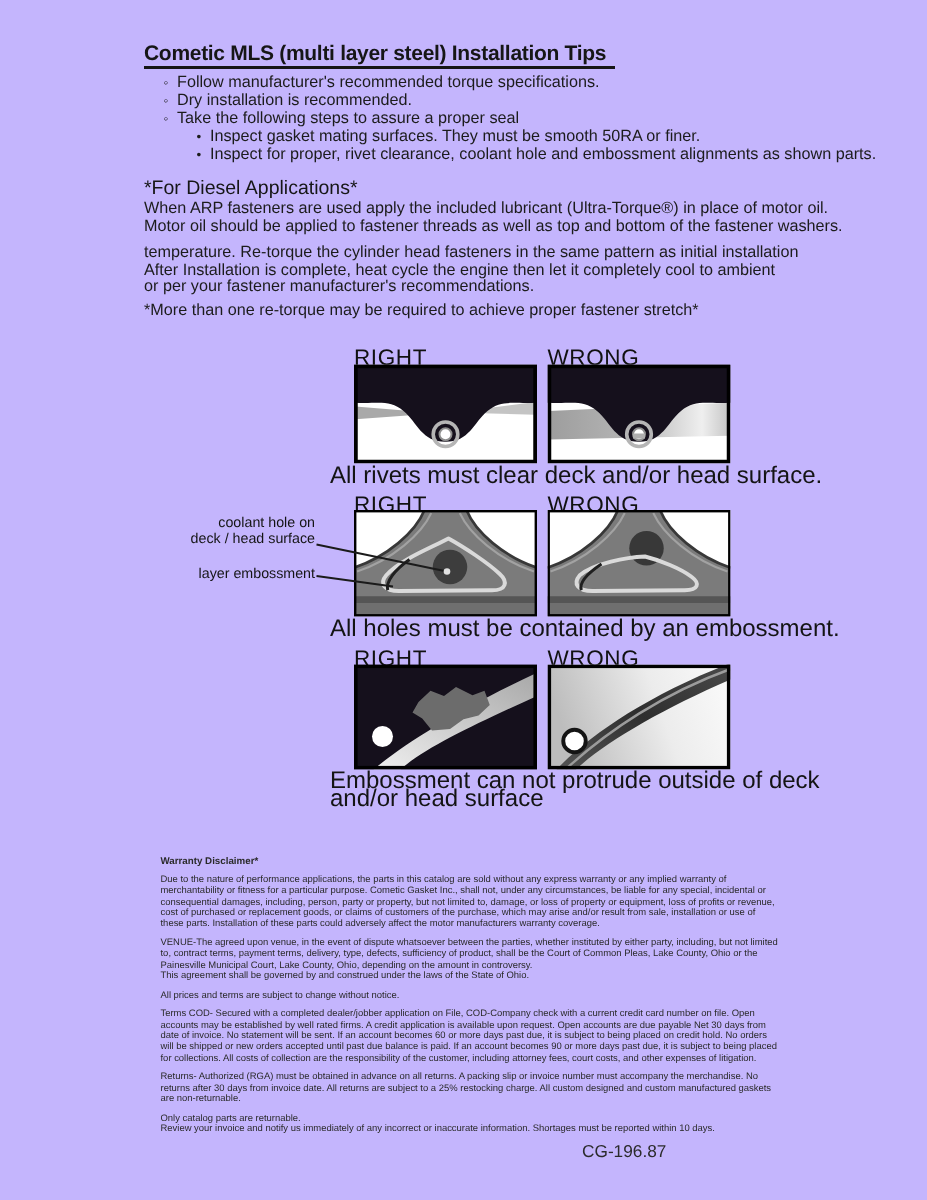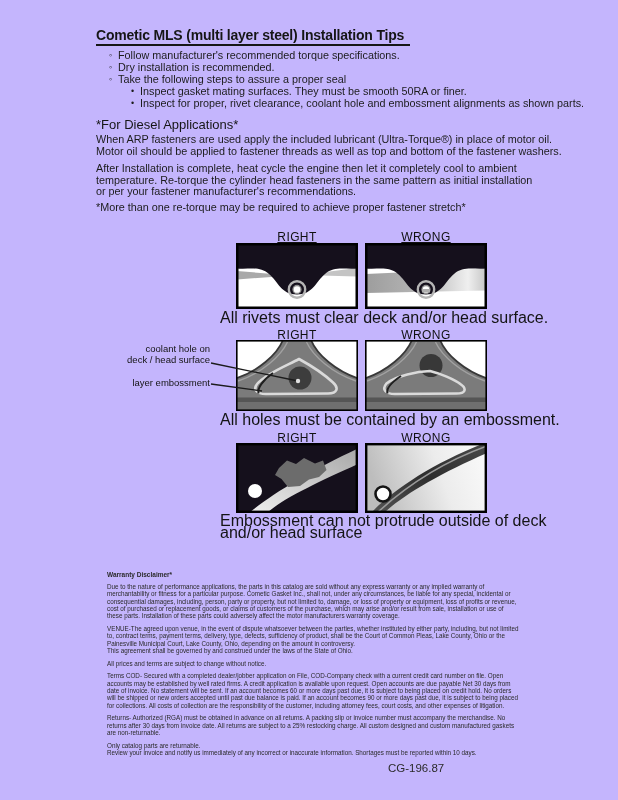--- a/index.html
+++ b/index.html
@@ -16,21 +16,21 @@
   .tip-line{white-space:nowrap;}
   .tip-line .marker{display:inline-block;width:9px;font-size:9px;vertical-align:top;line-height:12px;}
   .tip-line.indent{padding-left:22px;}
   .diesel-heading{left:96px;top:117px;font-size:13px;font-weight:normal;color:#161616;white-space:nowrap;}
   .para{font-size:10.8px;line-height:11.5px;color:#1c1c1c;}
   .para .pline{white-space:nowrap;}
   .p1{left:96px;top:134px;}
   .p2{left:96px;top:163px;}
   .p3{left:96px;top:202px;}
 
-  .dlabel{width:122px;text-align:center;font-size:12px;letter-spacing:0.4px;color:#111;white-space:nowrap;text-decoration:underline;}
+  .dlabel{width:122px;font-size:15px;letter-spacing:0.4px;color:#111;white-space:nowrap;}
   .dcaption{left:220px;font-size:16px;line-height:11.5px;color:#141414;white-space:nowrap;}
   .dimg{width:122px;}
   .row1-l{left:236px;top:243px;} .row1-r{left:365px;top:243px;}
   .row2-l{left:236px;top:340px;} .row2-r{left:365px;top:340px;}
   .row3-l{left:236px;top:443px;} .row3-r{left:365px;top:443px;}
   .lab-row1-l{left:236px;top:230px;} .lab-row1-r{left:365px;top:230px;}
   .lab-row2-l{left:236px;top:328px;} .lab-row2-r{left:365px;top:328px;}
   .lab-row3-l{left:236px;top:431px;} .lab-row3-r{left:365px;top:431px;}
   .cap-row1{top:312px;} .cap-row2{top:414px;} .cap-row3{top:515px;}
 
@@ -60,22 +60,22 @@
     <div class="tip-line indent"><span class="marker">•</span><span>Inspect for proper, rivet clearance, coolant hole and embossment alignments as shown parts.</span></div>
   </div>
 
   <div class="abs diesel-heading">*For Diesel Applications*</div>
 
   <div class="abs para p1">
     <div class="pline">When ARP fasteners are used apply the included lubricant (Ultra-Torque®) in place of motor oil.</div>
     <div class="pline">Motor oil should be applied to fastener threads as well as top and bottom of the fastener washers.</div>
   </div>
   <div class="abs para p2">
+    <div class="pline">temperature. Re-torque the cylinder head fasteners in the same pattern as initial installation</div>
     <div class="pline">After Installation is complete, heat cycle the engine then let it completely cool to ambient</div>
-    <div class="pline">temperature. Re-torque the cylinder head fasteners in the same pattern as initial installation</div>
     <div class="pline">or per your fastener manufacturer's recommendations.</div>
   </div>
   <div class="abs para p3">
     <div class="pline">*More than one re-torque may be required to achieve proper fastener stretch*</div>
   </div>
 
   <div class="abs dlabel lab-row1-l">RIGHT</div>
   <div class="abs dlabel lab-row1-r">WRONG</div>
   <div class="abs dimg row1-l">
     <svg width="122" height="66" viewBox="0 0 122 66">

